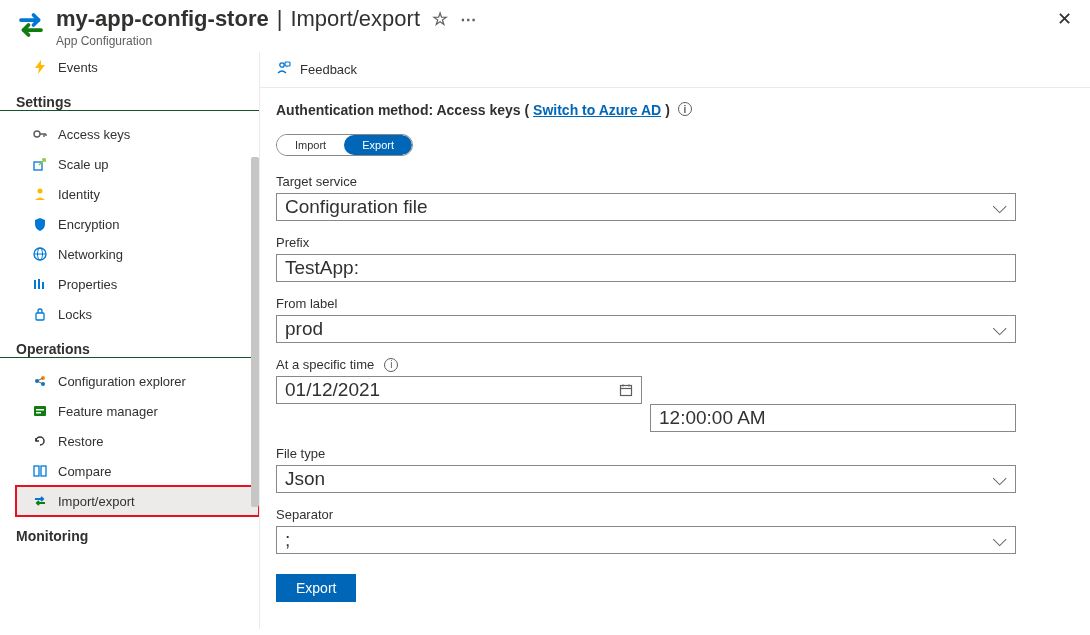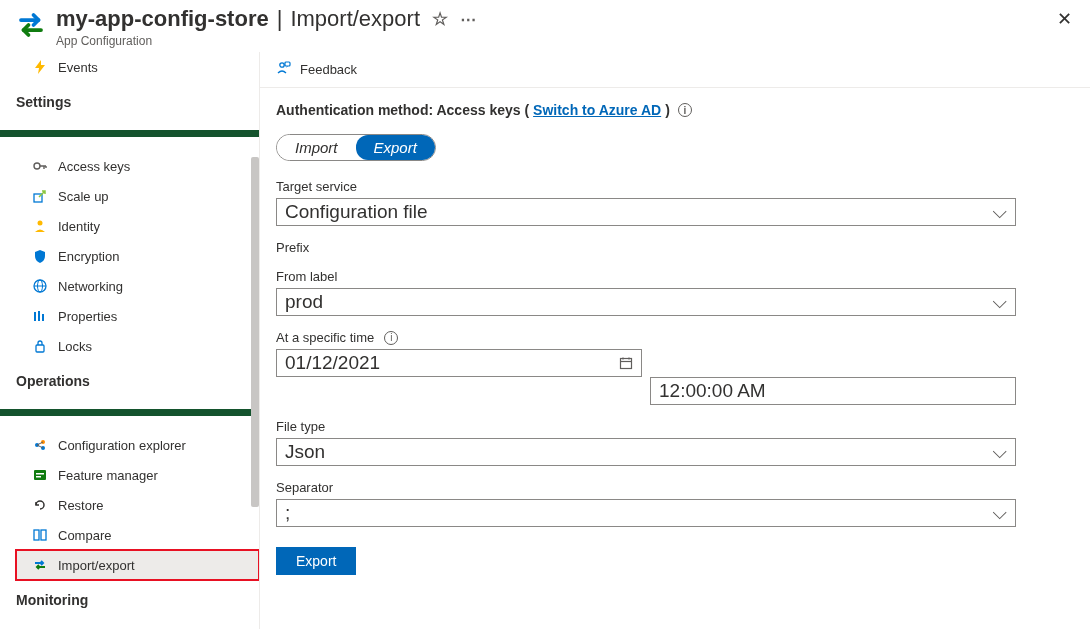--- a/index.html
+++ b/index.html
@@ -73,21 +73,21 @@
     font-style: italic; color:#605e5c;
   }
   .collapse-btn { color:#605e5c; cursor:pointer; font-size:14px;}
   .sidebar-scroll {
     overflow-y:auto; flex:1; position:relative; padding-bottom:8px;
   }
   .sidebar-section-title {
     font-size:14px;color:#323130;font-weight:600;
     padding: 12px 16px 6px 16px;
   }
-  .sidebar-section-title.with-line { border-bottom:7px solid #14532d; padding-bottom:20px; margin-bottom:14px;}
+  .sidebar-section-title.with-line { border-bottom:1px solid #14532d; padding-bottom:0; margin-bottom:8px;}
   .sidebar-item {
     display:flex;align-items:center;gap:10px;
     padding: 7px 16px;
     cursor:pointer;
     font-size:13px;
     color:#323130;
     margin-left:16px;
   }
   .sidebar-item.active { background:#edebe9; }
   .sidebar-item .ico { width:16px;height:16px;display:inline-flex;align-items:center;justify-content:center; }
@@ -112,34 +112,34 @@
   }
   .toolbar .feedback {
     display:flex;align-items:center;gap:8px;cursor:pointer;color:#323130;
   }
   .main-content {
     padding: 14px 16px 16px 16px;
     overflow:auto;
   }
   .auth-line {
     font-size:14px;color:#323130;margin-bottom:16px;font-weight:600;
-    display:flex;align-items:center;gap:4px;flex-wrap:wrap;
+    display:flex;gap:4px;flex-wrap:wrap;
   }
   .auth-line a { color:#0067b8; text-decoration:underline; cursor:pointer; font-weight:600;}
   .info-circle {
     width:14px;height:14px;border:1px solid #605e5c;border-radius:50%;
     display:inline-flex;align-items:center;justify-content:center;
     font-size:10px;color:#605e5c;margin-left:4px;
   }
   .segmented {
     display:inline-flex;border:1px solid #8a8886;border-radius:14px;overflow:hidden;
     margin-bottom:18px;
   }
   .segmented .seg {
-    padding:4px 18px;font-size:15px;cursor:pointer;background:#fff;color:#323130;font-style:italic;
+    padding:4px 18px;font-size:11px;cursor:pointer;background:#fff;color:#323130;
   }
   .segmented .seg.active {
     background:#0067b8;color:#fff;border-radius:12px;
   }
   .field-group { margin-bottom:14px; max-width:740px;}
   .field-label { font-size:13px;color:#323130;margin-bottom:4px;display:flex;align-items:center;gap:6px;}
   .select-box, .text-input, .date-input, .time-input {
     width:100%; height:28px;border:1px solid #8a8886;background:#fff;
     padding:0 8px;font-size:19px;color:#323130;
     display:flex;align-items:center;justify-content:space-between;
@@ -361,20 +361,23 @@
         <div class="field-label">Target service</div>
         <div class="select-box">
           <span>Configuration file</span>
           <span class="chev">⌵</span>
         </div>
       </div>
 
       
       <div class="field-group">
         <div class="field-label">Prefix</div>
+        <div class="text-input">
+          <span>TestApp:</span>
+        </div>
       </div>
 
       
       <div class="field-group">
         <div class="field-label">From label</div>
         <div class="select-box">
           <span>prod</span>
           <span class="chev">⌵</span>
         </div>
       </div>

